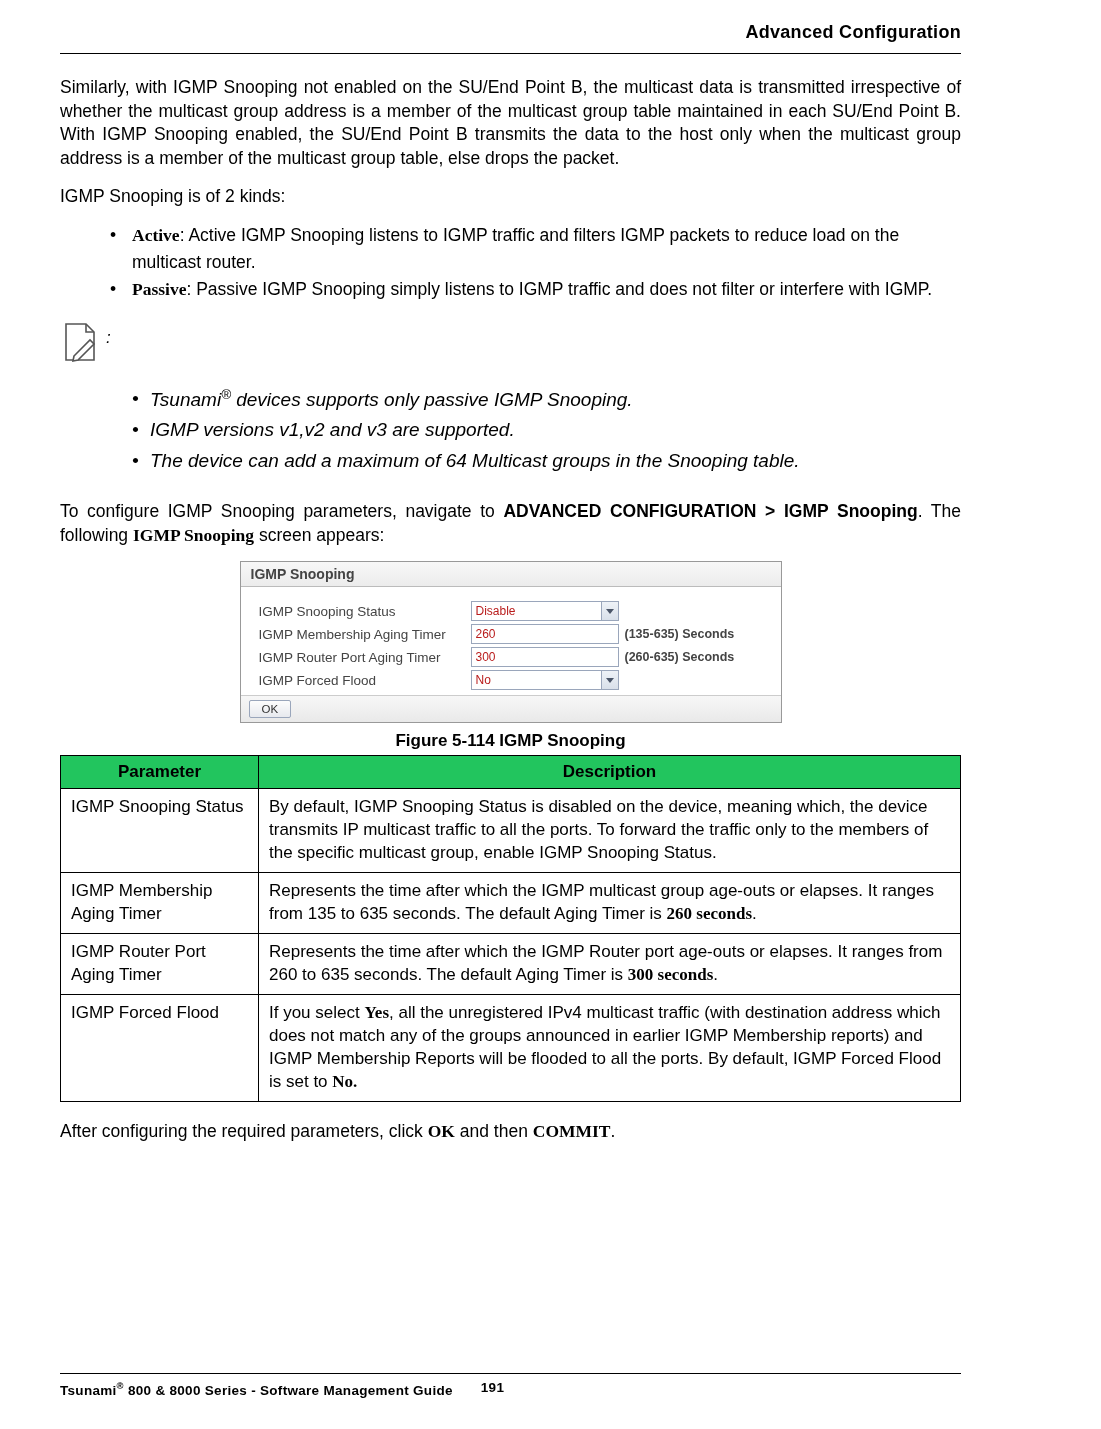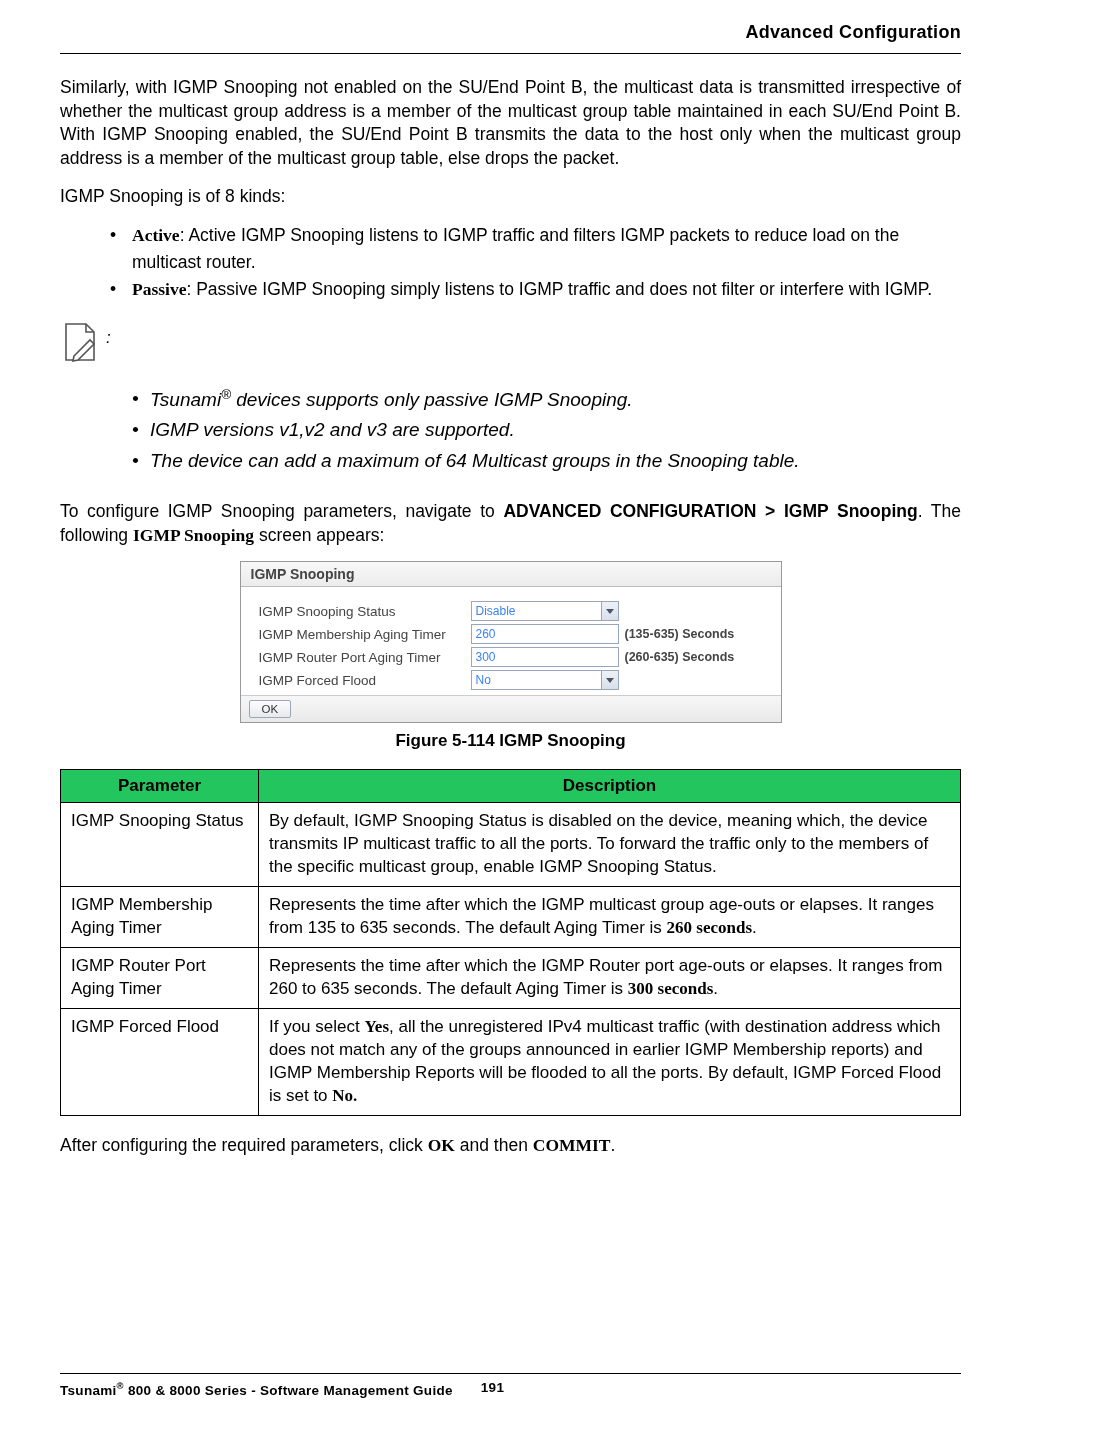--- a/index.html
+++ b/index.html
@@ -115,21 +115,21 @@
   .ui-label { width: 212px; font-size: 13.5px; }
   .ui-input-wrap { display: flex; align-items: center; }
   .ui-input, .ui-select {
     width: 148px;
     height: 20px;
     border: 1px solid #9aa6bb;
     background: #fff;
     font-size: 12px;
     padding: 1px 4px;
     box-sizing: border-box;
-    color: #3b82f6;
+    color: #b91c1c;
   }
   .ui-select {
     position: relative;
     display: flex;
     align-items: center;
     justify-content: space-between;
   }
   .ui-caret {
     width: 16px;
     height: 18px;
@@ -159,21 +159,21 @@
     font-size: 11.5px;
     padding: 2px 12px;
     color: #333;
     border-radius: 2px;
   }
 
   .fig-caption {
     text-align: center;
     font-weight: 700;
     font-size: 17px;
-    margin: 8px 0 18px 0;
+    margin: 8px 0 4px 0;
   }
 
   
   .param-table {
     width: 100%;
     border-collapse: collapse;
     font-size: 17px;
     margin-bottom: 18px;
   }
   .param-table th {
@@ -211,21 +211,21 @@
   }
 </style>
 </head>
 <body>
 
 <div class="page">
   <div class="running-head">Advanced Configuration</div>
   <hr class="head-rule">
 
   <p class="body-text">Similarly, with IGMP Snooping not enabled on the SU/End Point B, the multicast data is transmitted irrespective of whether the multicast group address is a member of the multicast group table maintained in each SU/End Point B. With IGMP Snooping enabled, the SU/End Point B transmits the data to the host only when the multicast group address is a member of the multicast group table, else drops the packet.</p>
-  <p class="body-text">IGMP Snooping is of 8 kinds:</p>
+  <p class="body-text">IGMP Snooping is of 2 kinds:</p>
 
   <ul class="kinds-list">
     <li>
       <span class="bold">Active</span><span>: Active IGMP Snooping listens to IGMP traffic and filters IGMP packets to reduce load on the multicast router.</span>
     </li>
     <li>
       <span class="bold">Passive</span><span>: Passive IGMP Snooping simply listens to IGMP traffic and does not filter or interfere with IGMP.</span>
     </li>
   </ul>
 

